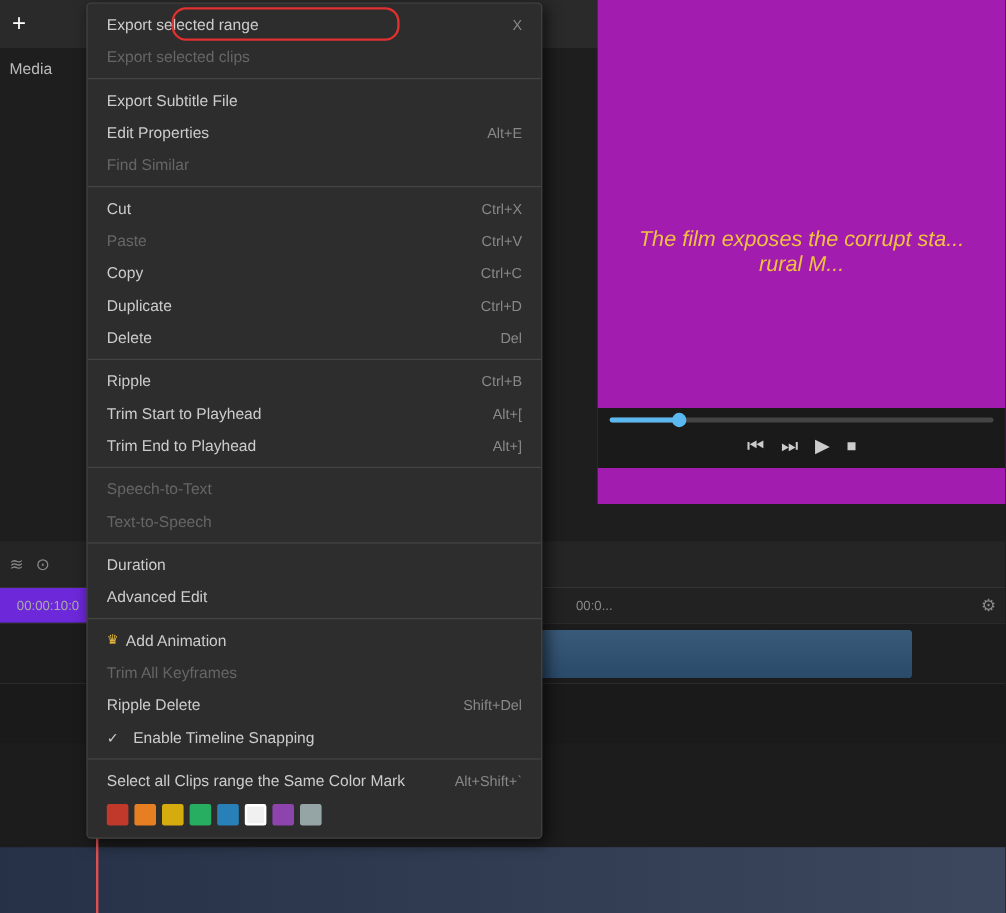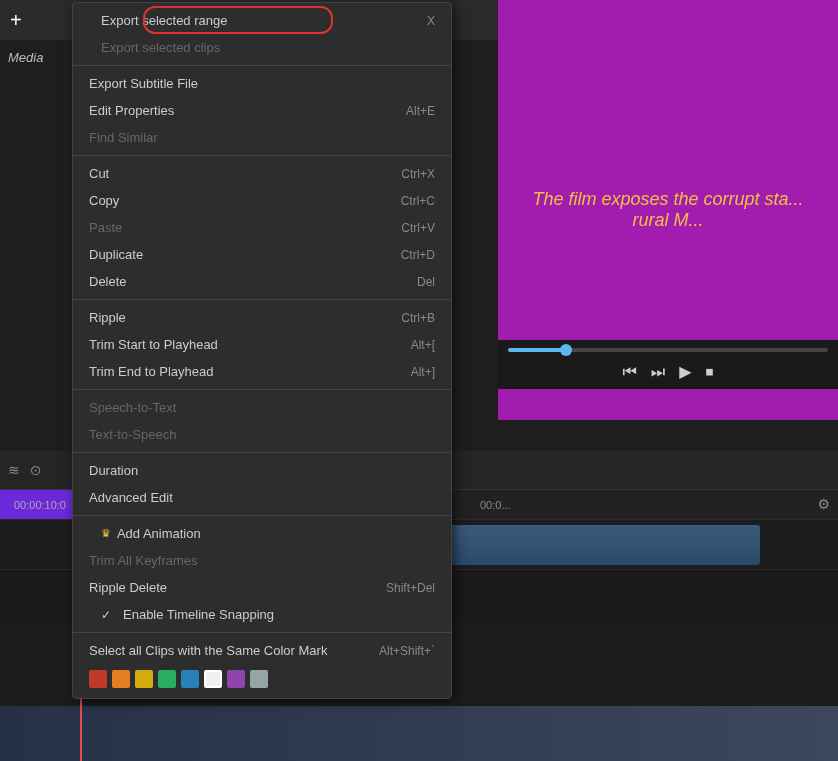--- a/index.html
+++ b/index.html
@@ -41,21 +41,20 @@
       cursor: pointer;
       margin-right: 4px;
     }
 
     .media-label {
       color: #bbb;
       font-size: 13px;
       position: absolute;
       left: 8px;
       top: 50px;
-      font-style: italic;
     }
 
     
     .preview-area {
       position: absolute;
       top: 0;
       right: 0;
       width: 340px;
       height: 420px;
       background: #a21caf;
@@ -242,21 +241,20 @@
 
     .menu-item.disabled {
       color: #666;
       cursor: default;
     }
 
     .menu-item-label {
       display: flex;
       align-items: center;
       gap: 6px;
-      margin-left: 12px;
     }
 
     .menu-shortcut {
       color: #888;
       font-size: 12px;
       margin-left: auto;
     }
 
     .menu-divider {
       height: 1px;
@@ -391,28 +389,28 @@
     <span>Find Similar</span>
   </div>
 
   <div class="menu-divider"></div>
 
   <div class="menu-item">
     <span>Cut</span>
     <span class="menu-shortcut">Ctrl+X</span>
   </div>
 
-  <div class="menu-item">
-    <span>Copy</span>
-    <span class="menu-shortcut">Ctrl+C</span>
-  </div>
-
   <div class="menu-item disabled">
     <span>Paste</span>
     <span class="menu-shortcut">Ctrl+V</span>
+  </div>
+
+  <div class="menu-item">
+    <span>Copy</span>
+    <span class="menu-shortcut">Ctrl+C</span>
   </div>
 
   <div class="menu-item">
     <span>Duplicate</span>
     <span class="menu-shortcut">Ctrl+D</span>
   </div>
 
   <div class="menu-item">
     <span>Delete</span>
     <span class="menu-shortcut">Del</span>
@@ -476,21 +474,21 @@
   <div class="menu-item">
     <span class="menu-item-label">
       <span class="check-icon">✓</span>
       <span>Enable Timeline Snapping</span>
     </span>
   </div>
 
   <div class="menu-divider"></div>
 
   <div class="menu-item">
-    <span>Select all Clips with the Same Color Mark</span>
+    <span>Select all Clips range the Same Color Mark</span>
     <span class="menu-shortcut">Alt+Shift+`</span>
   </div>
 
   <div class="color-swatches">
     <div class="swatch" style="background:#c0392b;"></div>
     <div class="swatch" style="background:#e67e22;"></div>
     <div class="swatch" style="background:#d4ac0d;"></div>
     <div class="swatch" style="background:#27ae60;"></div>
     <div class="swatch" style="background:#2980b9;"></div>
     <div class="swatch selected" style="background:#f0f0f0;"></div>

